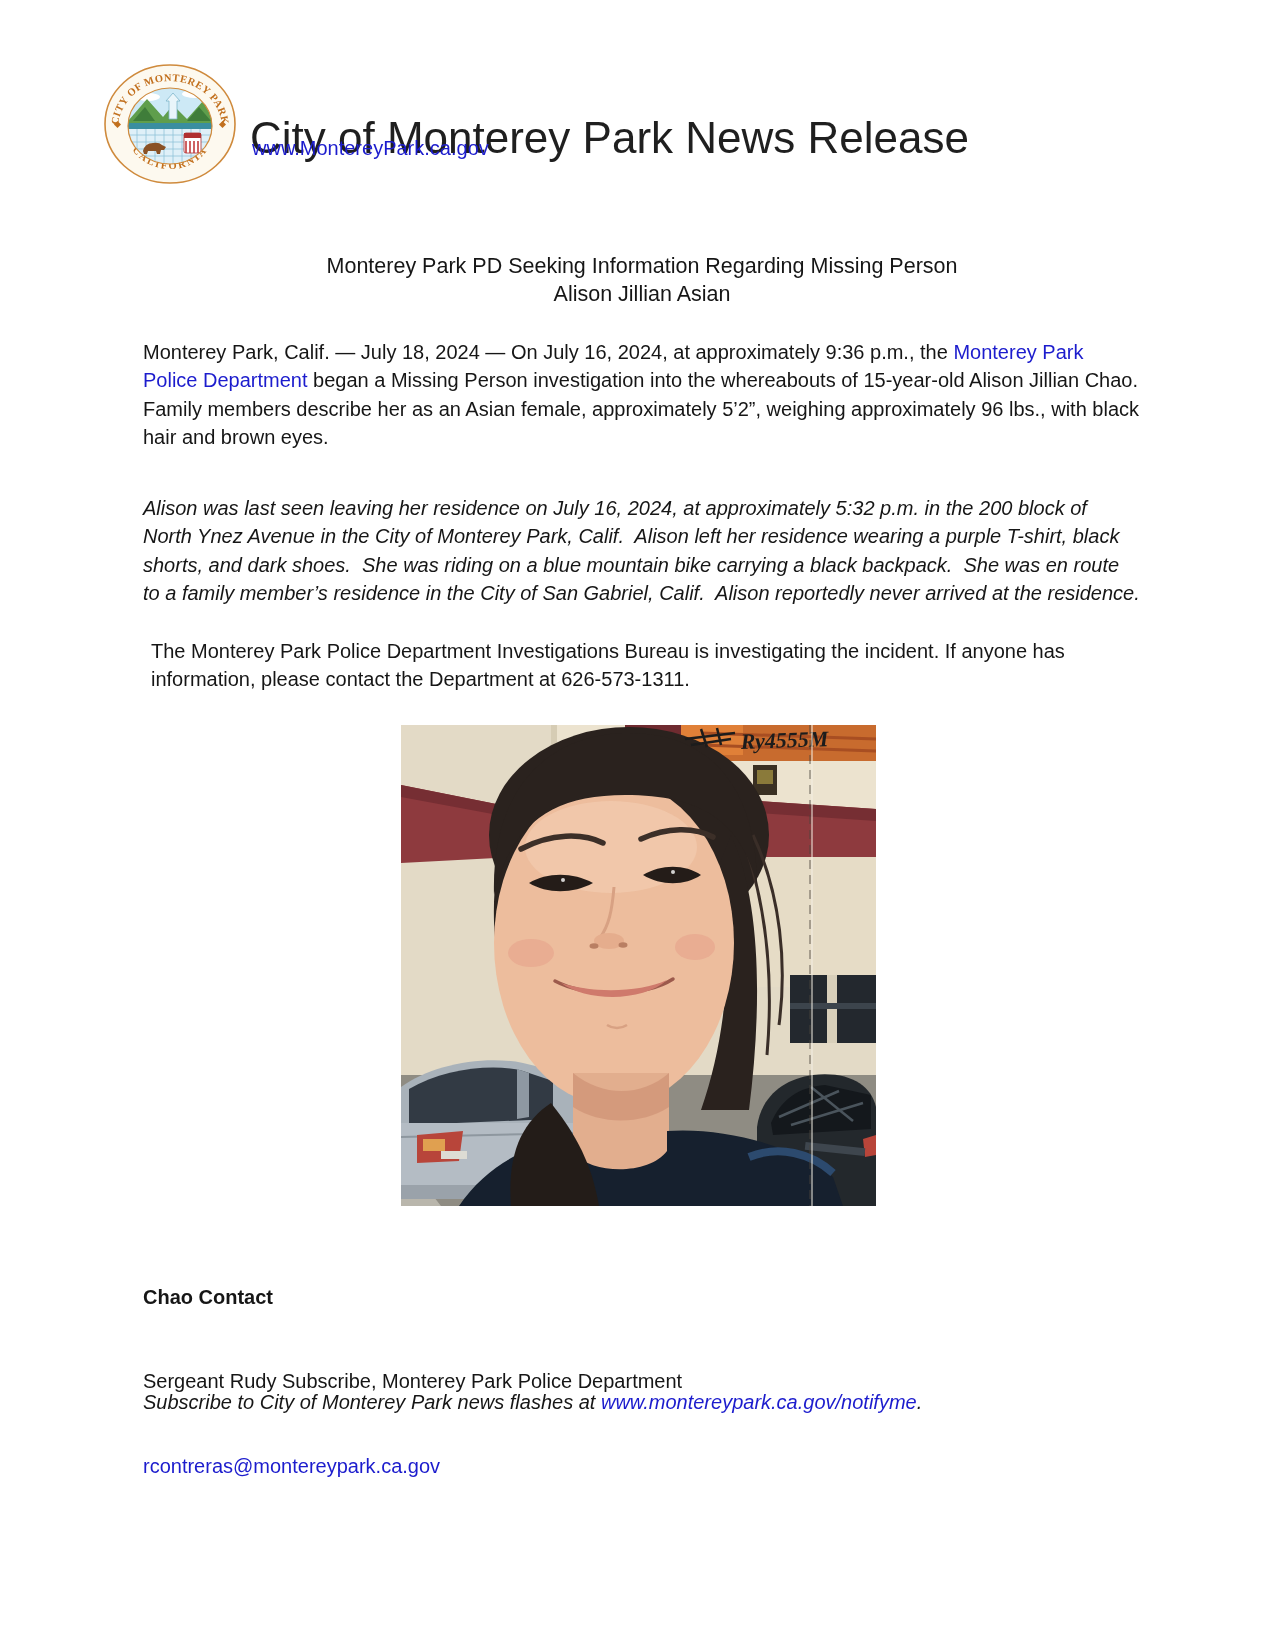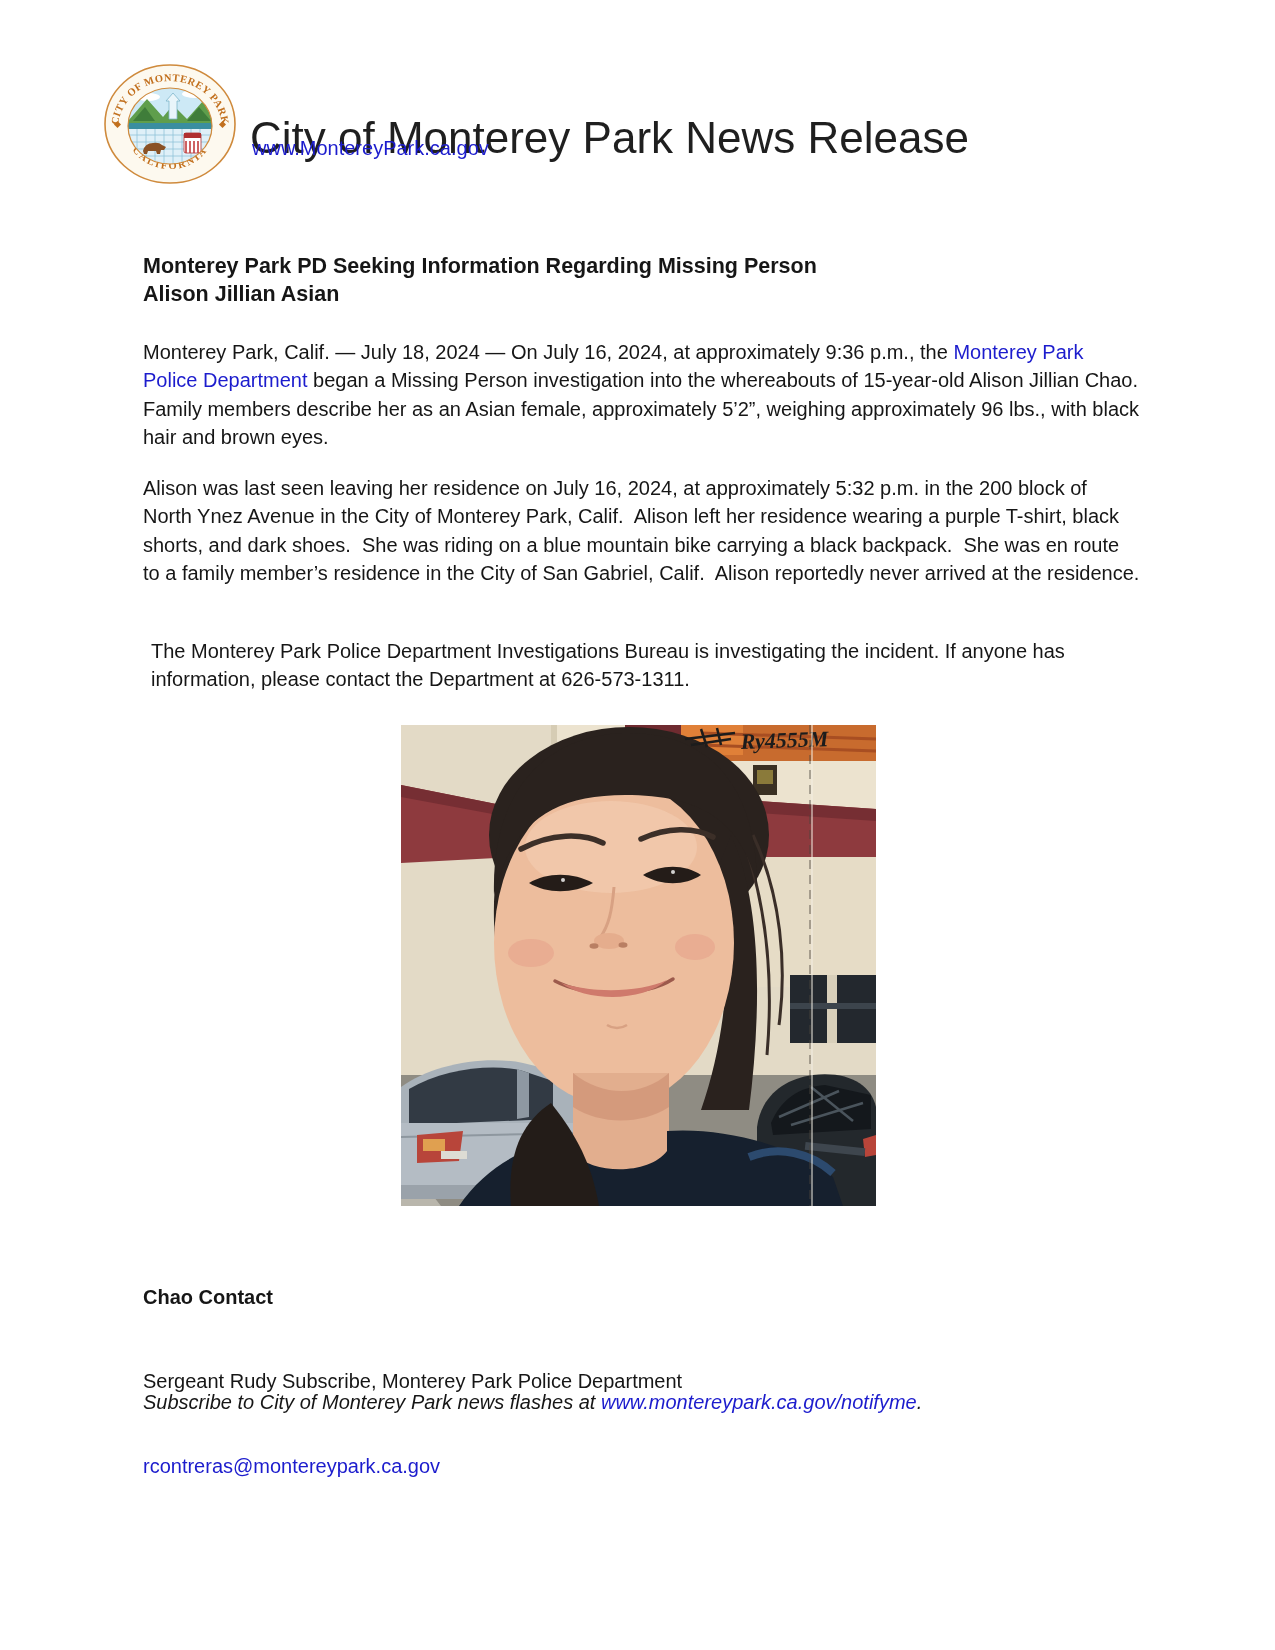--- a/index.html
+++ b/index.html
@@ -15,23 +15,23 @@
   }
   .site-url{
     position:absolute;left:252px;top:136px;font-size:20px;line-height:24px;
     color:#1c1ccd;text-decoration:none;cursor:pointer;white-space:nowrap;
   }
   
   .tblock{
     position:absolute;left:143px;width:998px;
     font-size:20px;line-height:28.3px;color:#161616;white-space:pre-wrap;
   }
-  .headline{top:252px;font-weight:bold;font-size:21.5px;}
+  .headline{top:252px;font-weight:normal;font-size:21.5px;text-align:center;}
   .p1{top:338px;}
-  .p2{top:474px;}
+  .p2{top:494px;font-style:italic;}
   .p3{top:629px;}
   .inline-link{color:#1c1ccd;text-decoration:none;cursor:pointer;}
   
   .photo{position:absolute;left:401px;top:725px;width:475px;height:481px;background:#e3dac6;}
   .photo svg{display:block;}
   
   .media{top:1226px;}
   .media .bold{font-weight:bold;}
   .media div{height:28.3px;}
   .subscribe{top:1388px;font-style:italic;}

